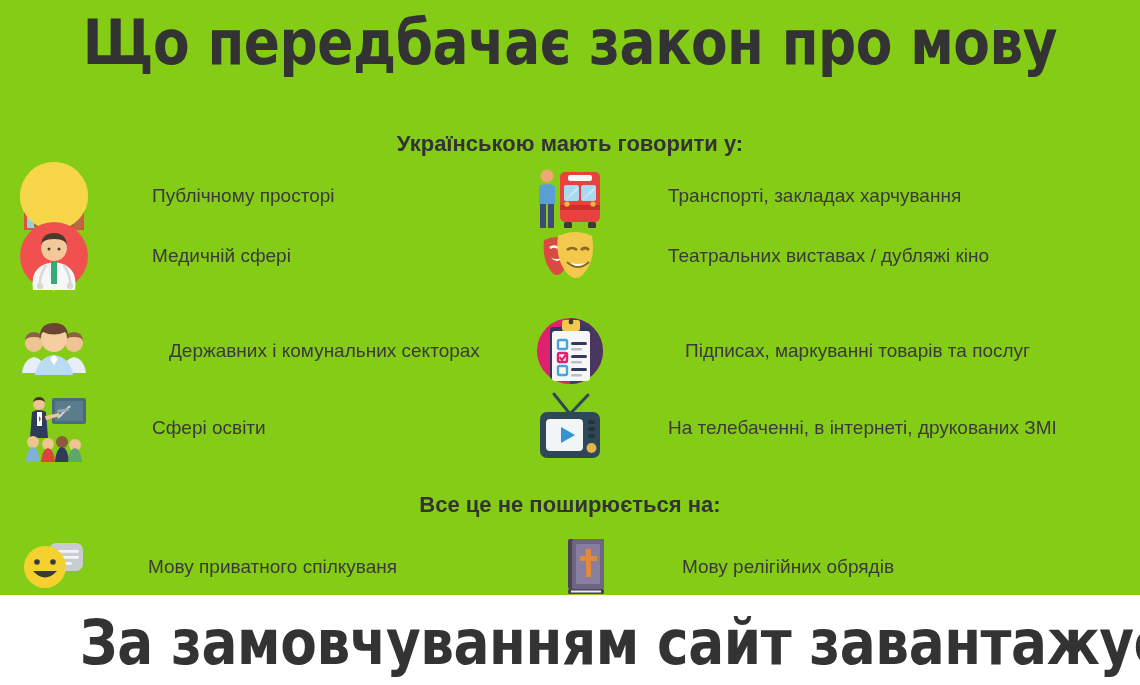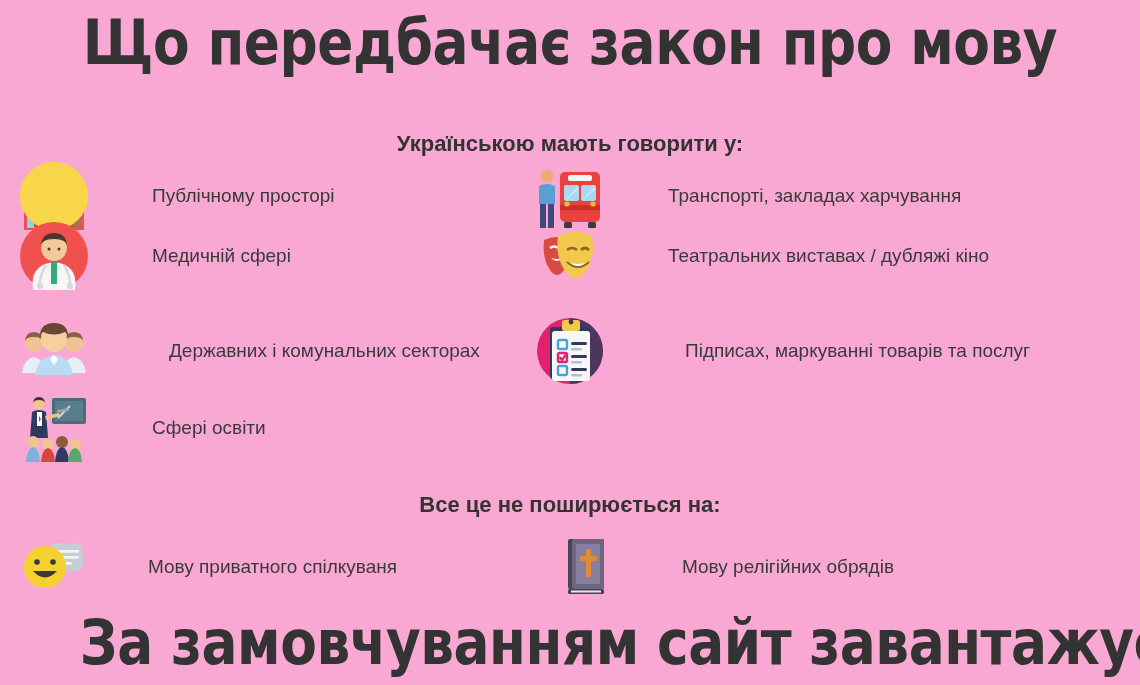--- a/index.html
+++ b/index.html
@@ -8,22 +8,22 @@
     width: 1140px;
     height: 685px;
     background: #ffffff;
     font-family: "Liberation Sans", "DejaVu Sans", sans-serif;
     overflow: hidden;
   }
 
   .page {
     position: relative;
     width: 1140px;
-    height: 685px;
-    background: #f9a8d4;
+    height: 595px;
+    background: #84cc16;
   }
 
   
   .headline {
     position: absolute;
     left: 0; right: 0;
     text-align: center;
     font-family: "DejaVu Sans", sans-serif;
     font-weight: 700;
     font-size: 62px;
@@ -251,20 +251,36 @@
         <rect x="37" y="33" width="11" height="2.4" rx="1.2" fill="#b8c0cc"></rect>
         <rect x="37" y="40" width="16" height="3" rx="1.5" fill="#2f3b5e"></rect>
         <rect x="37" y="46" width="11" height="2.4" rx="1.2" fill="#b8c0cc"></rect>
         <rect x="37" y="53" width="16" height="3" rx="1.5" fill="#2f3b5e"></rect>
         <rect x="37" y="59" width="11" height="2.4" rx="1.2" fill="#b8c0cc"></rect>
       </svg>
     </div>
     <div class="label">Підписах, маркуванні товарів та послуг</div>
   </div>
 
+  <div class="item col-right row4">
+    <div class="icon">
+      <svg width="72" height="72" viewBox="0 0 72 72">
+        <path d="M36 22 L20 2" stroke="#2f4858" stroke-width="3" fill="none" stroke-linecap="round"></path>
+        <path d="M36 22 L54 3" stroke="#2f4858" stroke-width="3" fill="none" stroke-linecap="round"></path>
+        <rect x="6" y="20" width="60" height="46" rx="7" fill="#2f4858"></rect>
+        <rect x="12" y="27" width="37" height="32" rx="4" fill="#f2f5f6"></rect>
+        <path d="M27 35 l14 8 l-14 8 z" fill="#2f94d4"></path>
+        <rect x="54" y="28" width="7" height="4" rx="2" fill="#24323d"></rect>
+        <rect x="54" y="35" width="7" height="4" rx="2" fill="#24323d"></rect>
+        <rect x="54" y="42" width="7" height="4" rx="2" fill="#24323d"></rect>
+        <circle cx="57.5" cy="56" r="5" fill="#e8b44a"></circle>
+      </svg>
+    </div>
+    <div class="label">На телебаченні, в інтернеті, друкованих ЗМІ</div>
+  </div>
 
   <div class="section-head two">Все це не поширюється на:</div>
 
   <div class="item exc exc-left">
     <div class="icon">
       <svg width="64" height="64" viewBox="0 0 64 64">
         <path d="M34 8 h20 a7 7 0 0 1 7 7 v14 a7 7 0 0 1 -7 7 h-14 l-8 7 l1 -7 a7 7 0 0 1 -6 -7 v-14 a7 7 0 0 1 7 -7 z" fill="#c9cdd2"></path>
         <rect x="36" y="15" width="21" height="2.8" rx="1.4" fill="#f2f4f6"></rect>
         <rect x="36" y="21" width="21" height="2.8" rx="1.4" fill="#f2f4f6"></rect>
         <rect x="36" y="27" width="14" height="2.8" rx="1.4" fill="#f2f4f6"></rect>

